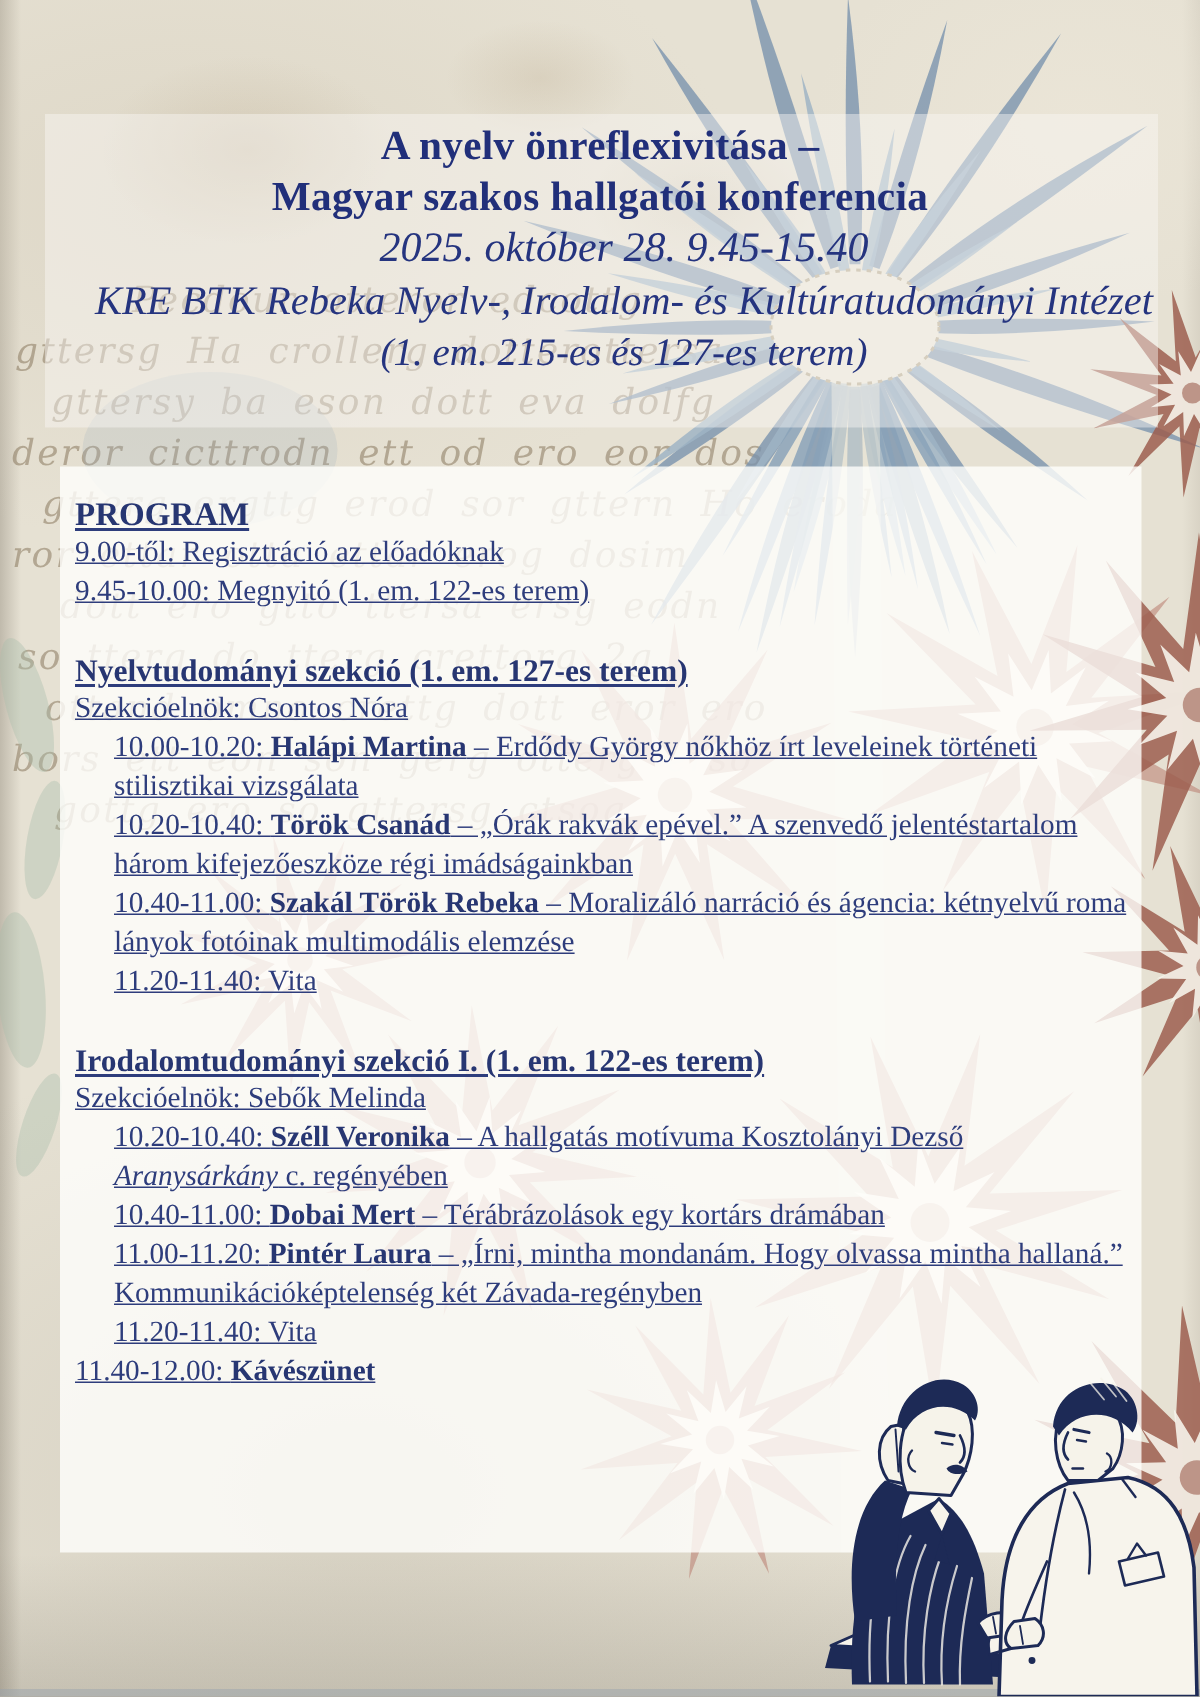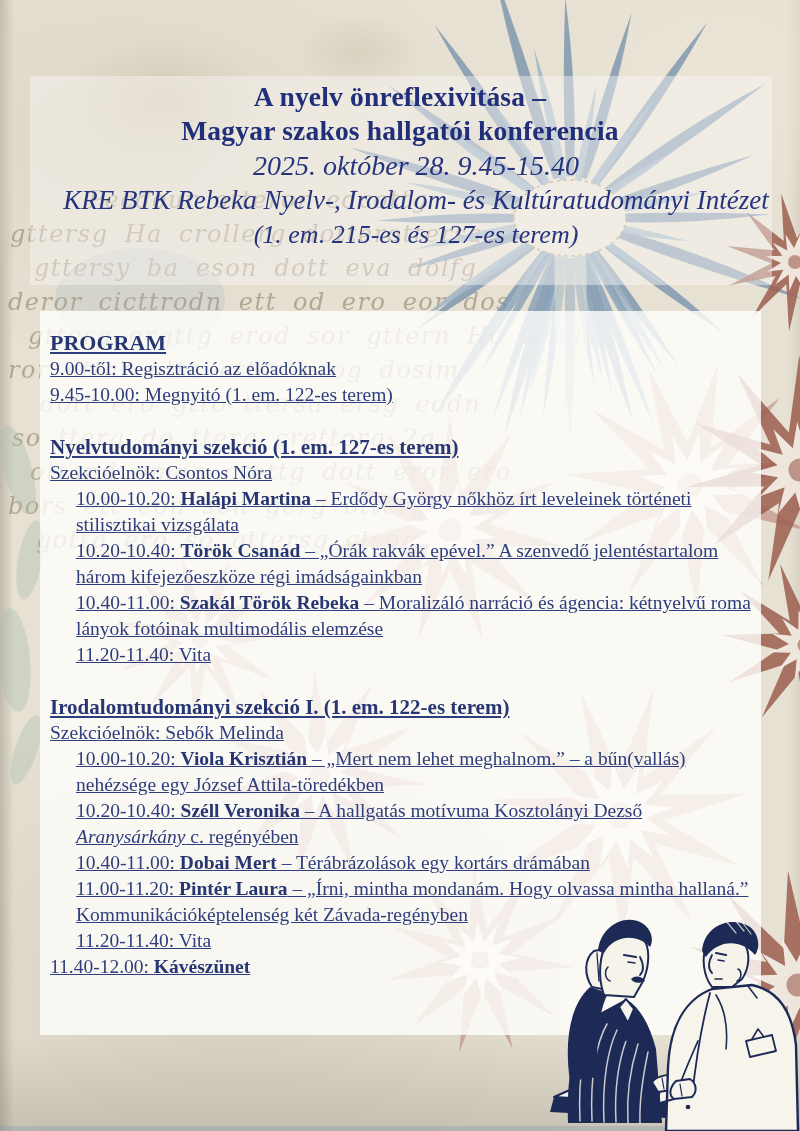--- a/index.html
+++ b/index.html
@@ -178,21 +178,20 @@
             <p class="talk"><span>10.00-10.20: </span><span class="b">Halápi Martina</span><span> – Erdődy György nőkhöz írt leveleinek történeti stilisztikai vizsgálata</span></p>
             <p class="talk"><span>10.20-10.40: </span><span class="b">Török Csanád</span><span> – „Órák rakvák epével.” A szenvedő jelentéstartalom három kifejezőeszköze régi imádságainkban</span></p>
             <p class="talk"><span>10.40-11.00: </span><span class="b">Szakál Török Rebeka</span><span> – Moralizáló narráció és ágencia: kétnyelvű roma lányok fotóinak multimodális elemzése</span></p>
             <p class="talk"><span>11.20-11.40: Vita</span></p>
           </div>
         </section>
         <section>
           <h3>Irodalomtudományi szekció I. (1. em. 122-es terem)</h3>
           <p>Szekcióelnök: Sebők Melinda</p>
           <div class="talks">
-            <p class="talk"><span>10.00-10.20: </span><span class="b">Viola Krisztián</span><span> – „Mert nem lehet meghalnom.” – a bűn(vallás) nehézsége egy József Attila-töredékben</span></p>
             <p class="talk"><span>10.20-10.40: </span><span class="b">Széll Veronika</span><span> – A hallgatás motívuma Kosztolányi Dezső </span><span class="i">Aranysárkány</span><span> c. regényében</span></p>
             <p class="talk"><span>10.40-11.00: </span><span class="b">Dobai Mert</span><span> – Térábrázolások egy kortárs drámában</span></p>
             <p class="talk"><span>11.00-11.20: </span><span class="b">Pintér Laura</span><span> – „Írni, mintha mondanám. Hogy olvassa mintha hallaná.” Kommunikációképtelenség két Závada-regényben</span></p>
             <p class="talk"><span>11.20-11.40: Vita</span></p>
           </div>
         </section>
       </div>
     <p class="coffee" id="coffee-line"><span>11.40-12.00: </span><span class="b">Kávészünet</span></p>
   </main>
 

